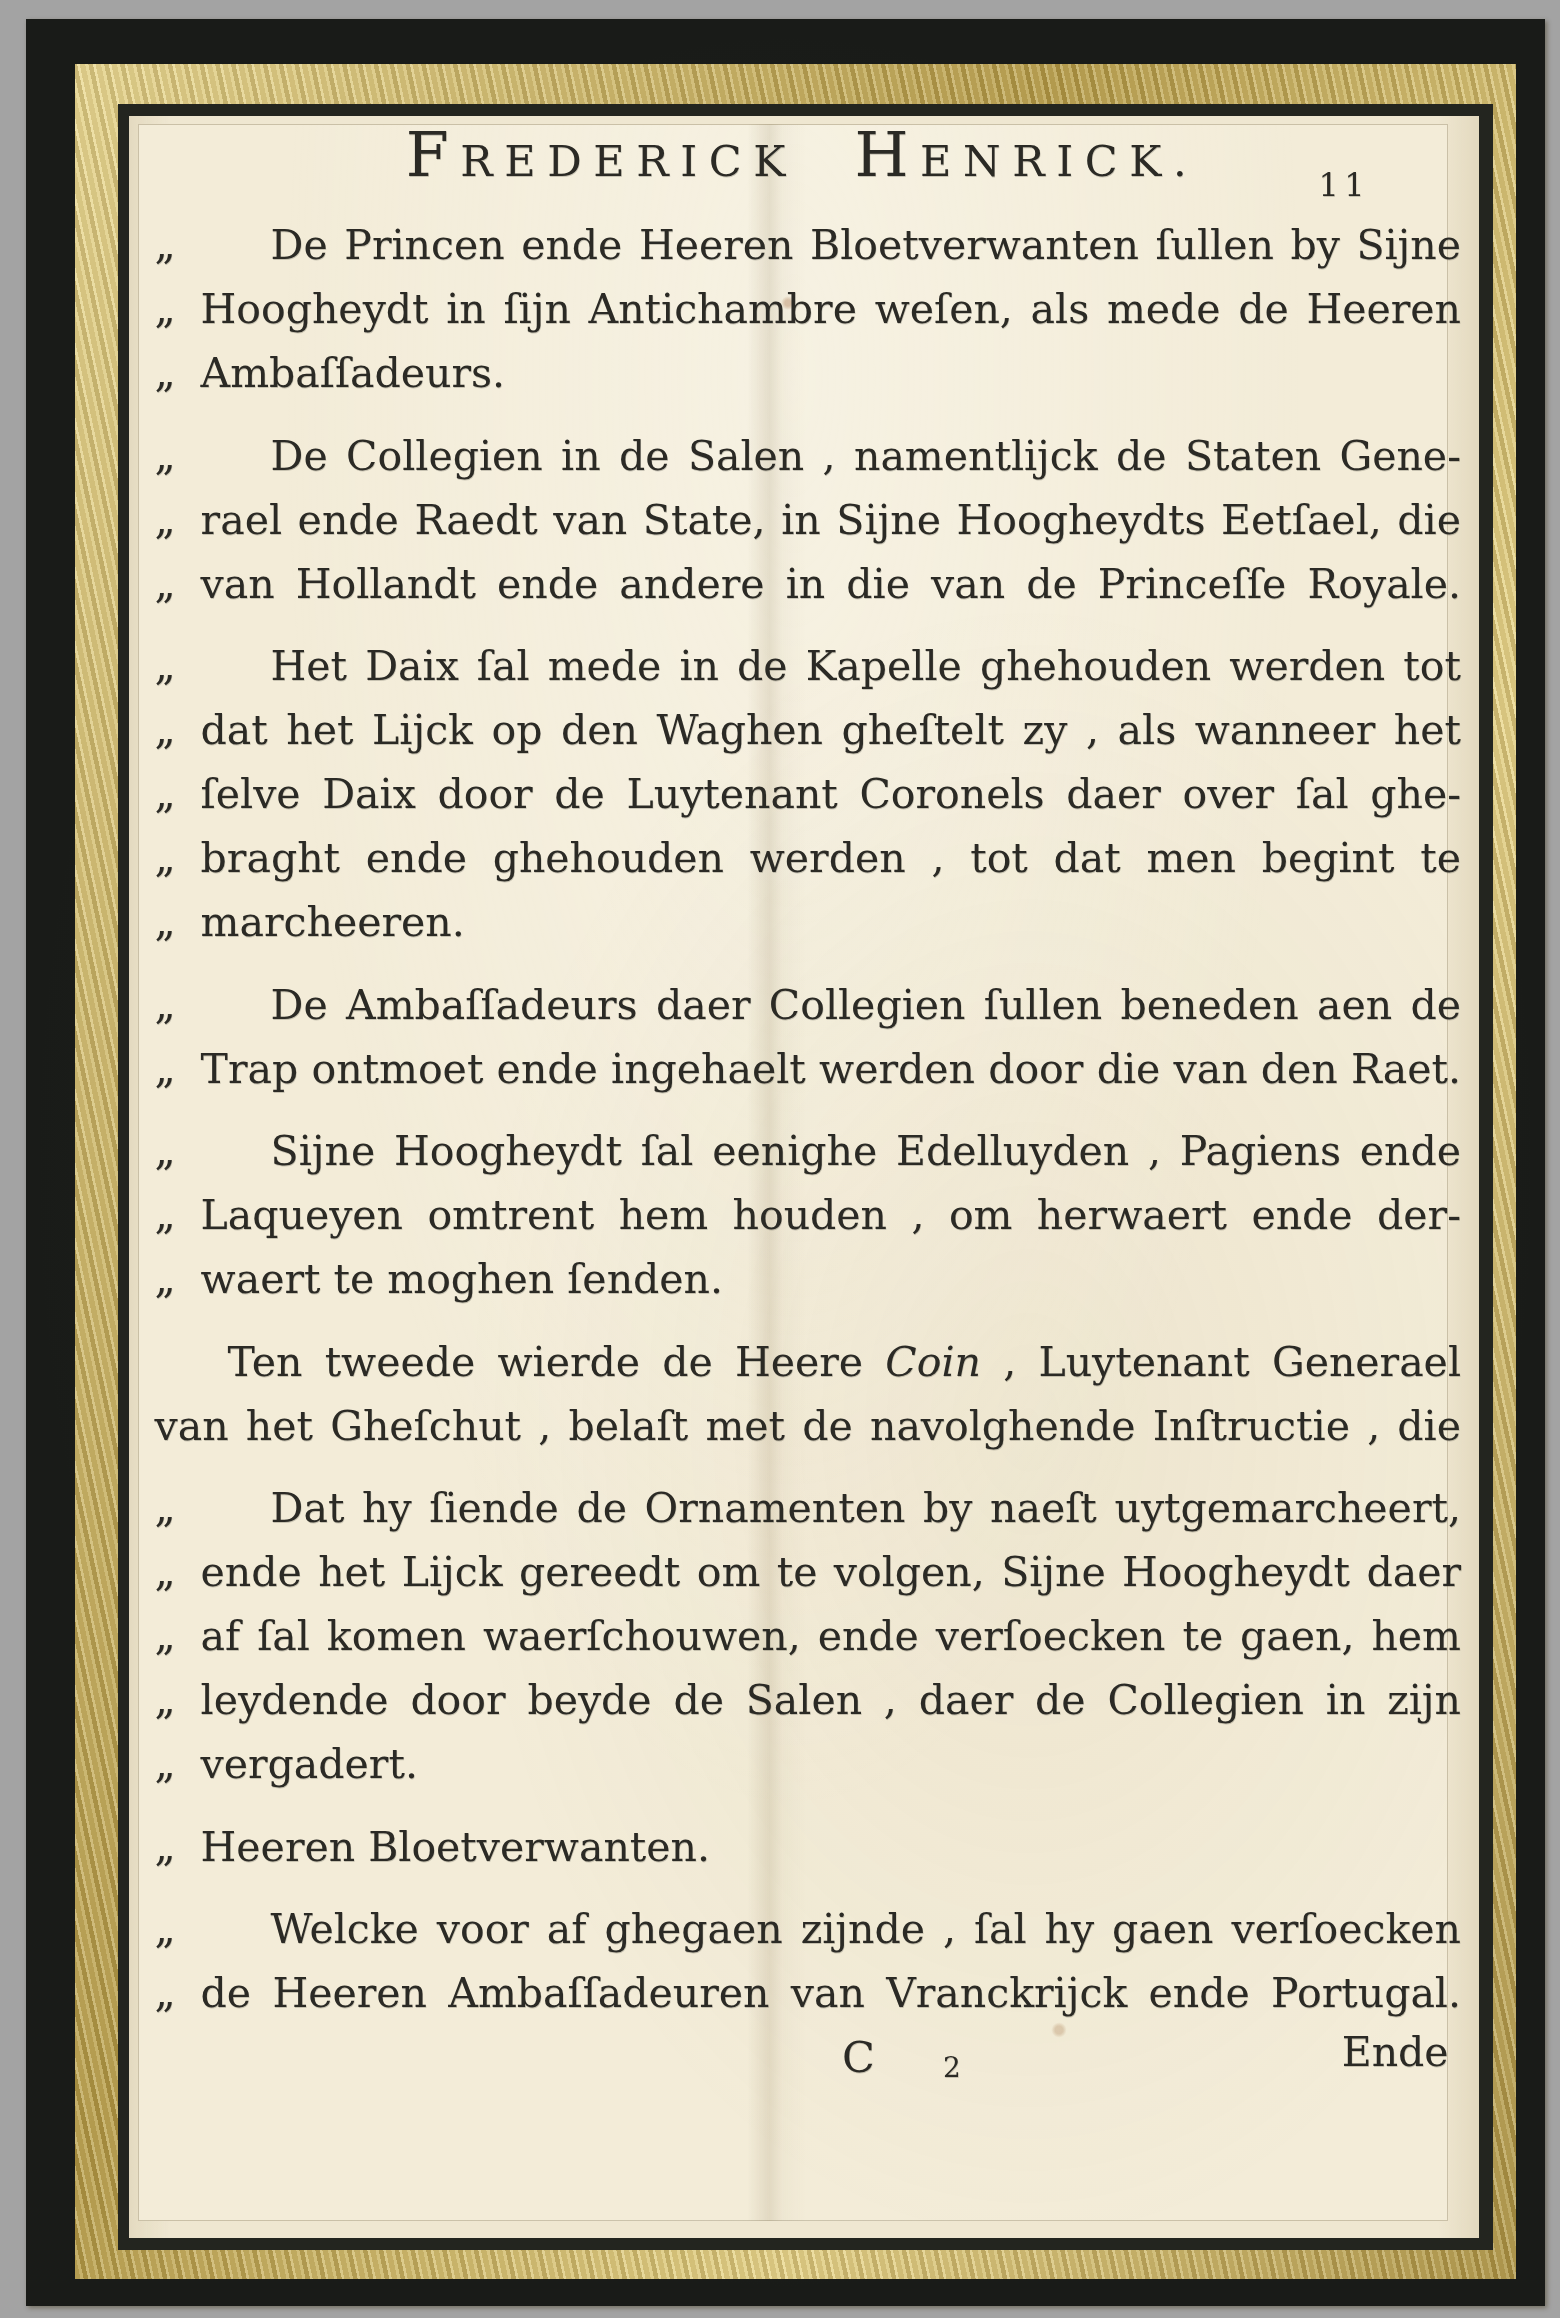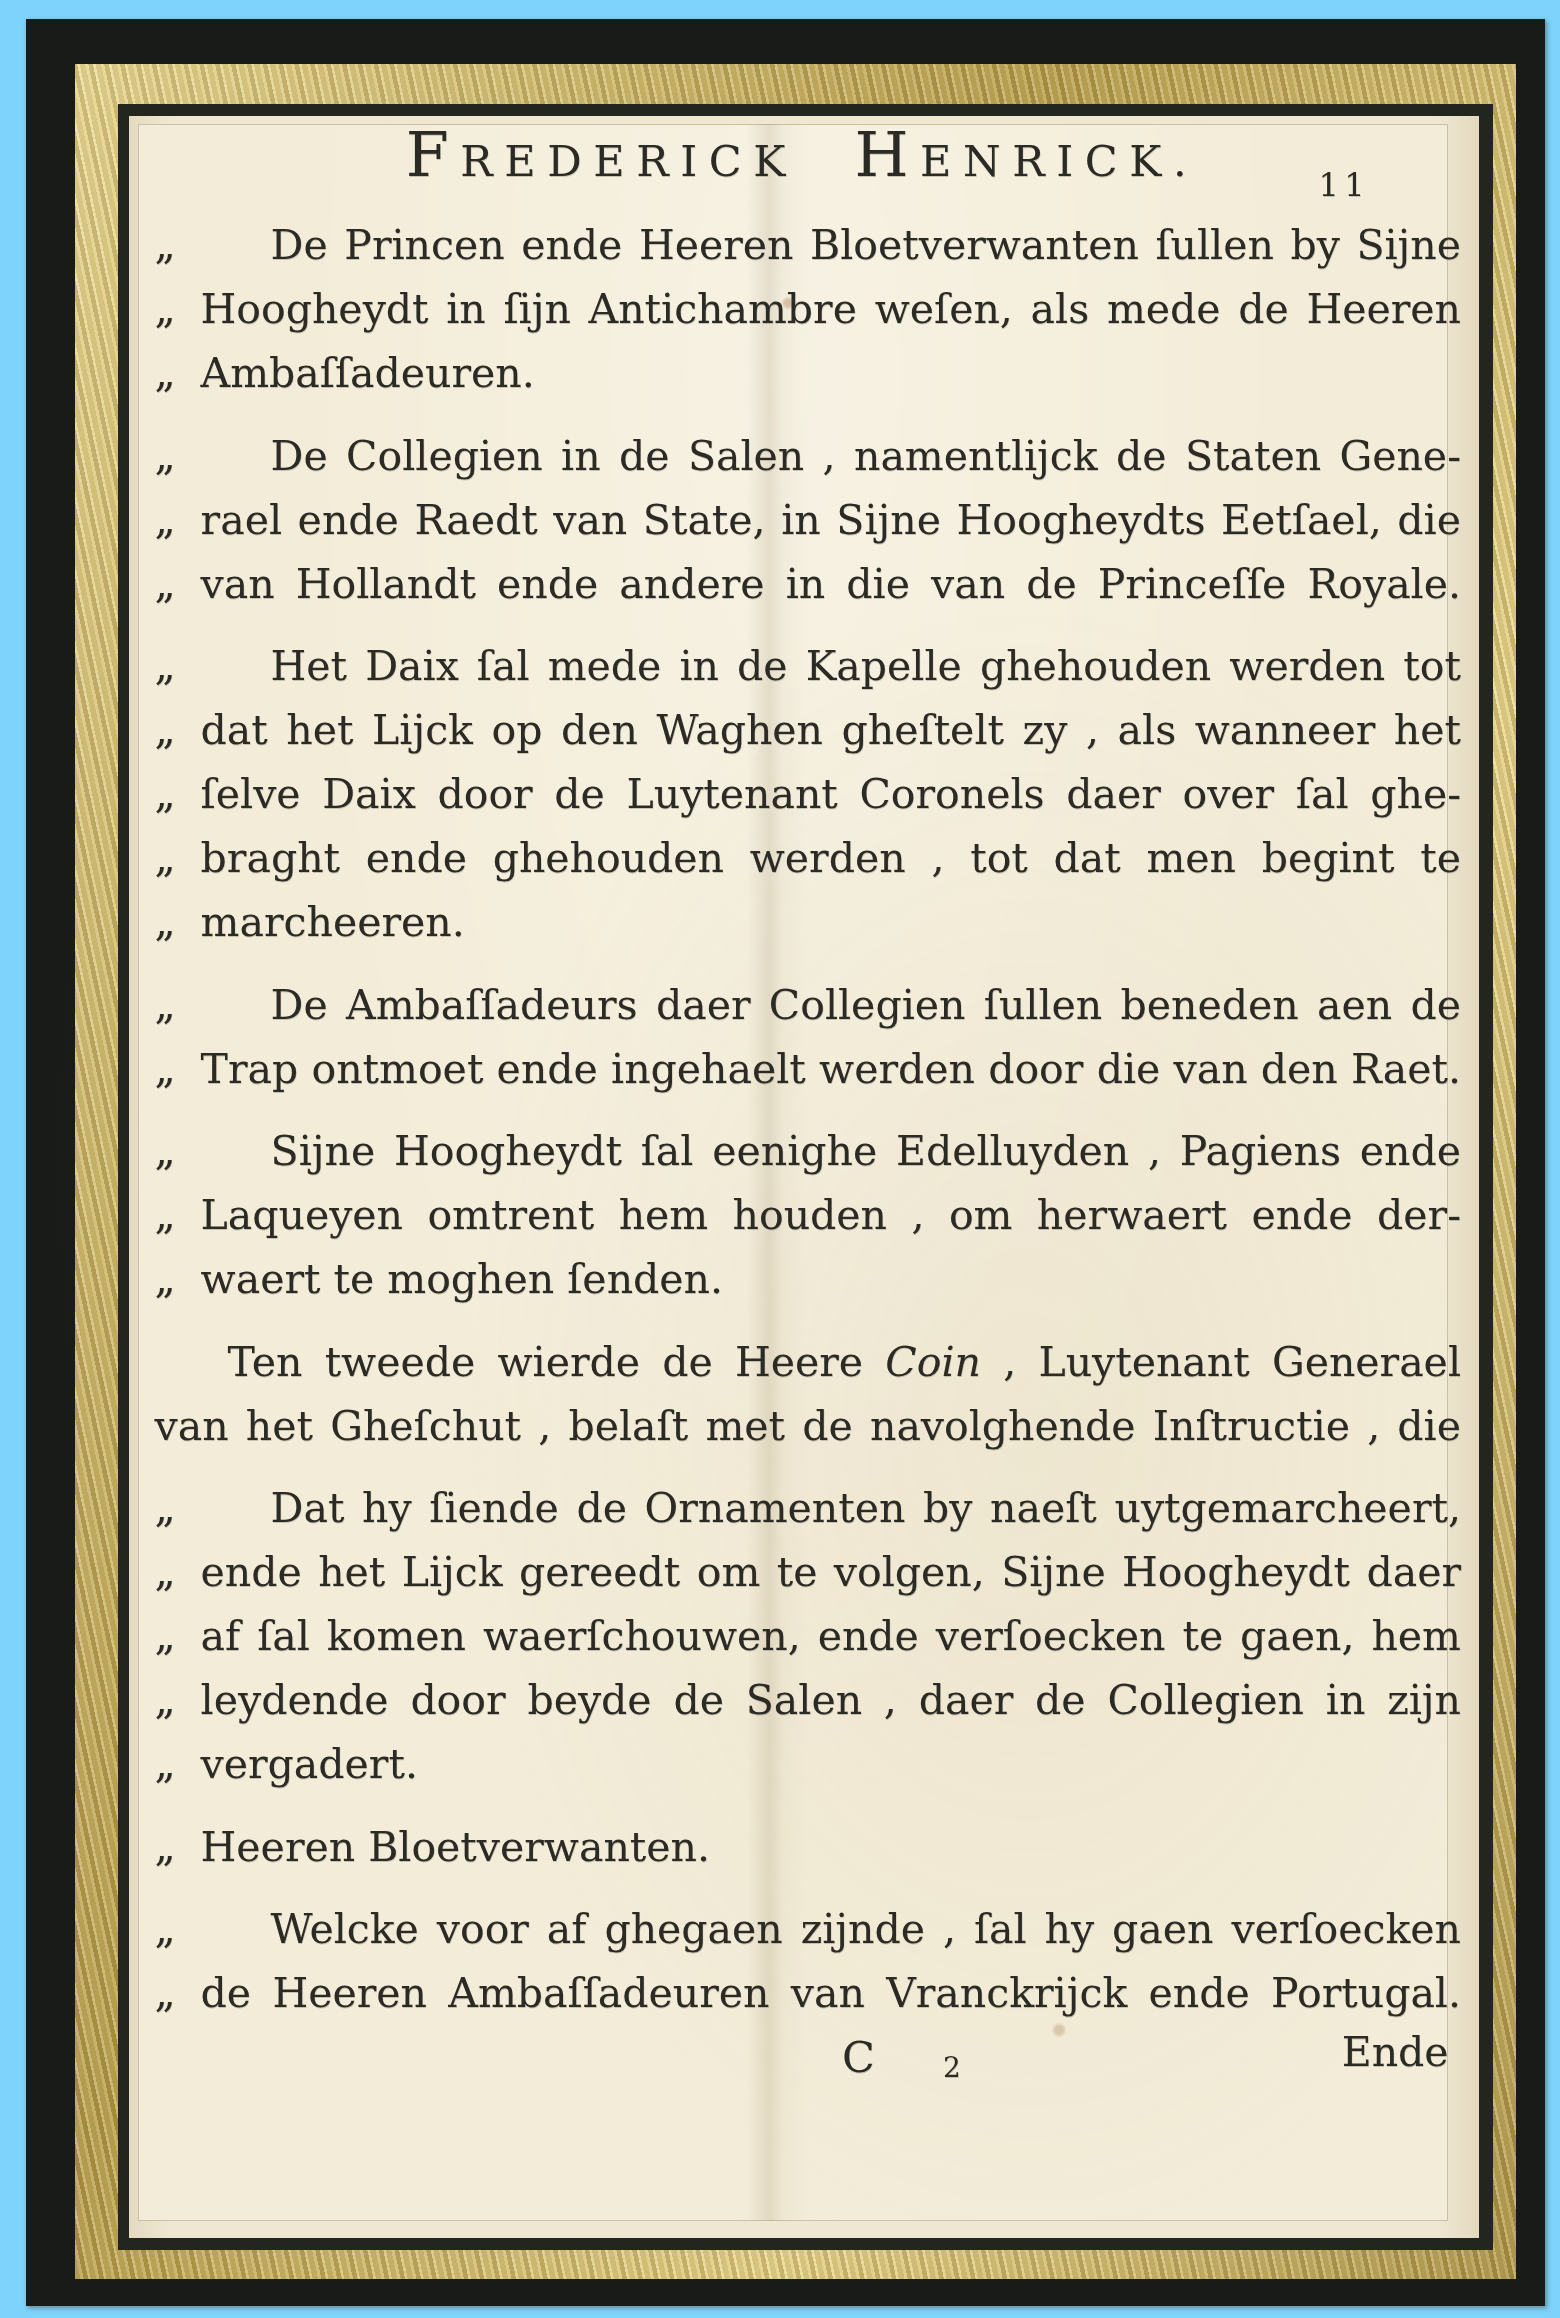--- a/index.html
+++ b/index.html
@@ -1,19 +1,19 @@
 <!DOCTYPE html>
 <html style="font-size:12.4px"><head>
 <meta charset="utf-8">
 <title>Frederick Henrick — page 11</title>
 <style>
   html,body { margin:0; padding:0; background:#d8d0b8; }
   .page {
     position:relative; width:1560px; height:2319px;
-    background:#7dd3fc; overflow:hidden;
+    background:#a3a3a3; overflow:hidden;
     font-family:"DejaVu Serif", serif;
   }
   
   .frame-black {
     position:absolute; top:19.3px; left:25.5px; right:14.7px; bottom:13px;
     background:
       radial-gradient(ellipse at 50% 50%, rgba(60,62,55,0.25), transparent 70%),
       #191b18;
     box-shadow: 1.5px 2.3px 4.6px rgba(60,50,20,0.45);
   }
@@ -91,21 +91,21 @@
   <div class="textcol">
 
     <div class="header">
       <span class="title"><span class="cap-big">F</span><span class="cap-rest">REDERICK</span><span class="cap-rest"> </span><span class="cap-big">H</span><span class="cap-rest">ENRICK.</span></span>
       <span class="pagenum">11</span>
     </div>
 
     <div class="para first">
       <div class="line full"><span class="mark fm">„</span><span>De Princen ende Heeren Bloetverwanten ſullen by Sijne</span></div>
       <div class="line full"><span class="mark">„</span><span>Hoogheydt in ſijn Antichambre weſen, als mede de Heeren</span></div>
-      <div class="line"><span class="mark">„</span><span>Ambaſſadeuren.</span></div>
+      <div class="line"><span class="mark">„</span><span>Ambaſſadeurs.</span></div>
     </div>
 
     <div class="para">
       <div class="line full"><span class="mark fm">„</span><span>De Collegien in de Salen , namentlijck de Staten Gene-</span></div>
       <div class="line full"><span class="mark">„</span><span>rael ende Raedt van State, in Sijne Hoogheydts Eetſael, die</span></div>
       <div class="line full"><span class="mark">„</span><span>van Hollandt ende andere in die van de Princeſſe Royale.</span></div>
     </div>
 
     <div class="para">
       <div class="line full"><span class="mark fm">„</span><span>Het Daix ſal mede in de Kapelle ghehouden werden tot</span></div>

